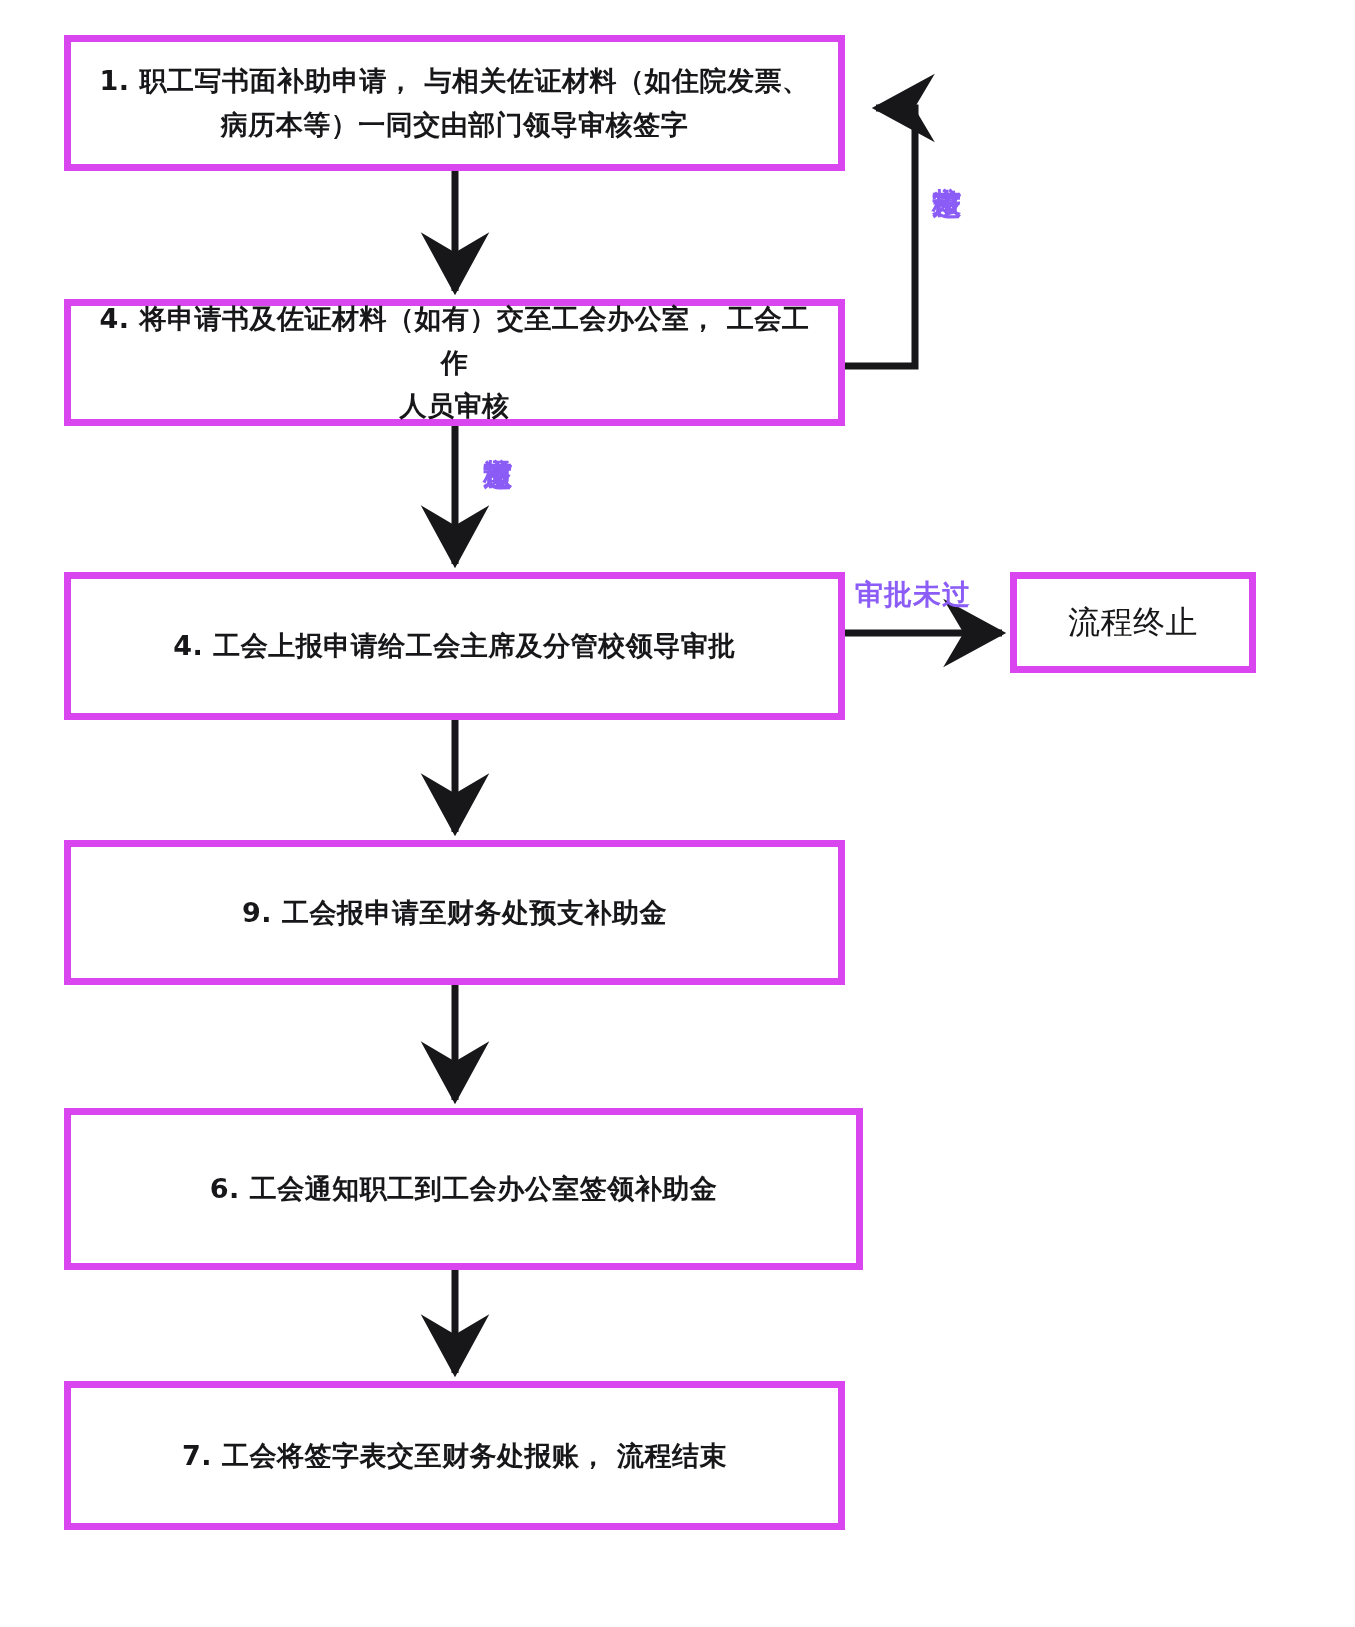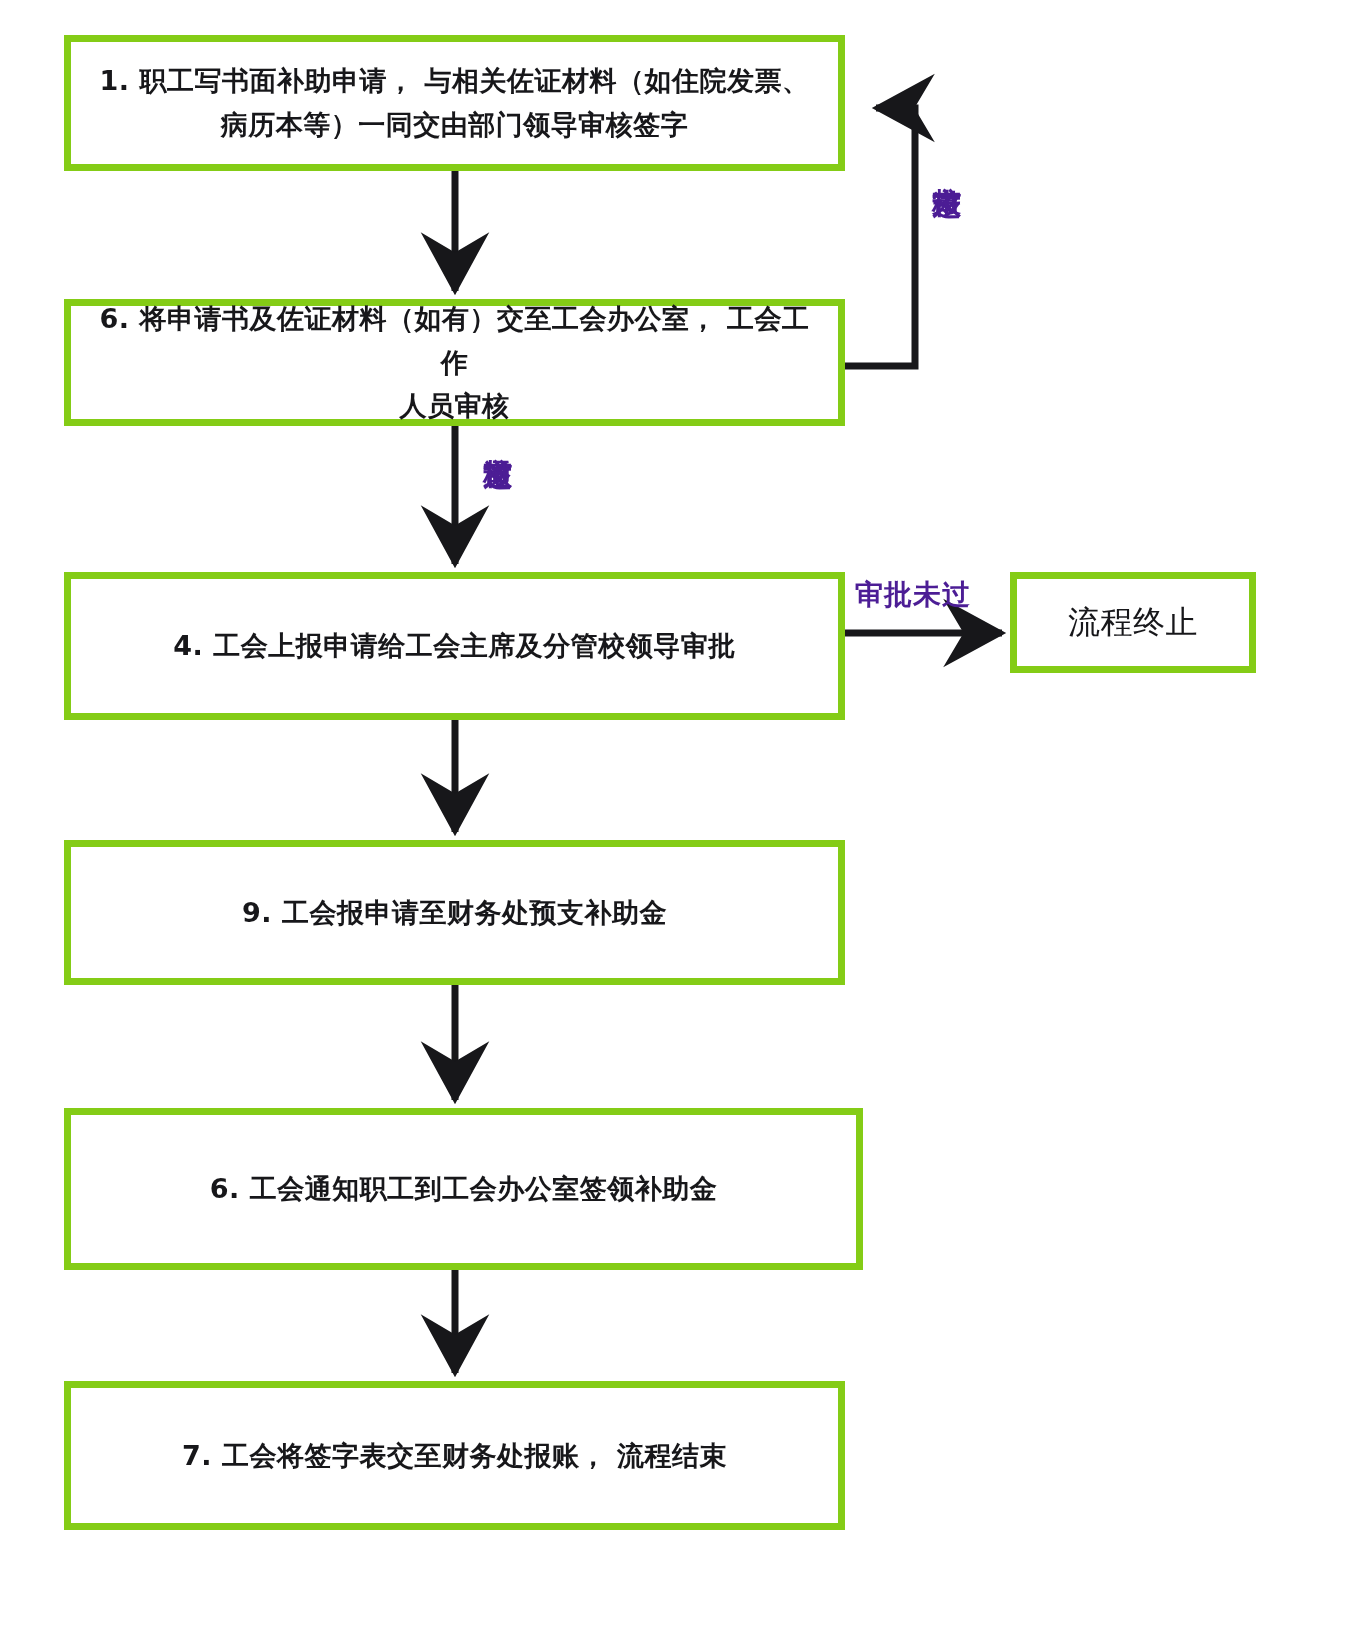--- a/index.html
+++ b/index.html
@@ -11,21 +11,21 @@
     position: relative;
     width: 1355px;
     height: 1627px;
     background: #ffffff;
     font-family: "DejaVu Sans", "Liberation Sans", sans-serif;
     overflow: hidden;
   }
   .node {
     position: absolute;
     box-sizing: border-box;
-    border: 7px solid #84cc16;
+    border: 7px solid #d946ef;
     background: #ffffff;
     display: flex;
     align-items: center;
     justify-content: center;
     text-align: center;
     color: #17171a;
     font-size: 27px;
     font-weight: 700;
     line-height: 1.62;
     letter-spacing: 0.5px;
@@ -54,21 +54,21 @@
     position: absolute;
     left: 0; top: 0;
     width: 1355px;
     height: 1627px;
     pointer-events: none;
   }
 
   
   .edge-label {
     position: absolute;
-    color: #4c1d95;
+    color: #8b5cf6;
     font-weight: 700;
     font-size: 29px;
     letter-spacing: 1px;
     line-height: 1.08;
   }
   .edge-label.vertical {
     writing-mode: vertical-rl;
     text-orientation: upright;
   }
   #label-fail-review { left: 931px; top: 163px; }
@@ -105,21 +105,21 @@
       <polyline points="845,366 915,366 915,108 876,108" marker-end="url(#barb)"></polyline>
     </g>
   </svg>
 
   <div class="node" id="box1">
     <span class="node-text">1. 职工写书面补助申请， 与相关佐证材料（如住院发票、
 病历本等）一同交由部门领导审核签字</span>
   </div>
 
   <div class="node" id="box2">
-    <span class="node-text">6. 将申请书及佐证材料（如有）交至工会办公室， 工会工作
+    <span class="node-text">4. 将申请书及佐证材料（如有）交至工会办公室， 工会工作
 人员审核</span>
   </div>
 
   <div class="node" id="box4">
     <span class="node-text">4. 工会上报申请给工会主席及分管校领导审批</span>
   </div>
 
   <div class="node" id="box5">
     <span class="node-text">9. 工会报申请至财务处预支补助金</span>
   </div>

